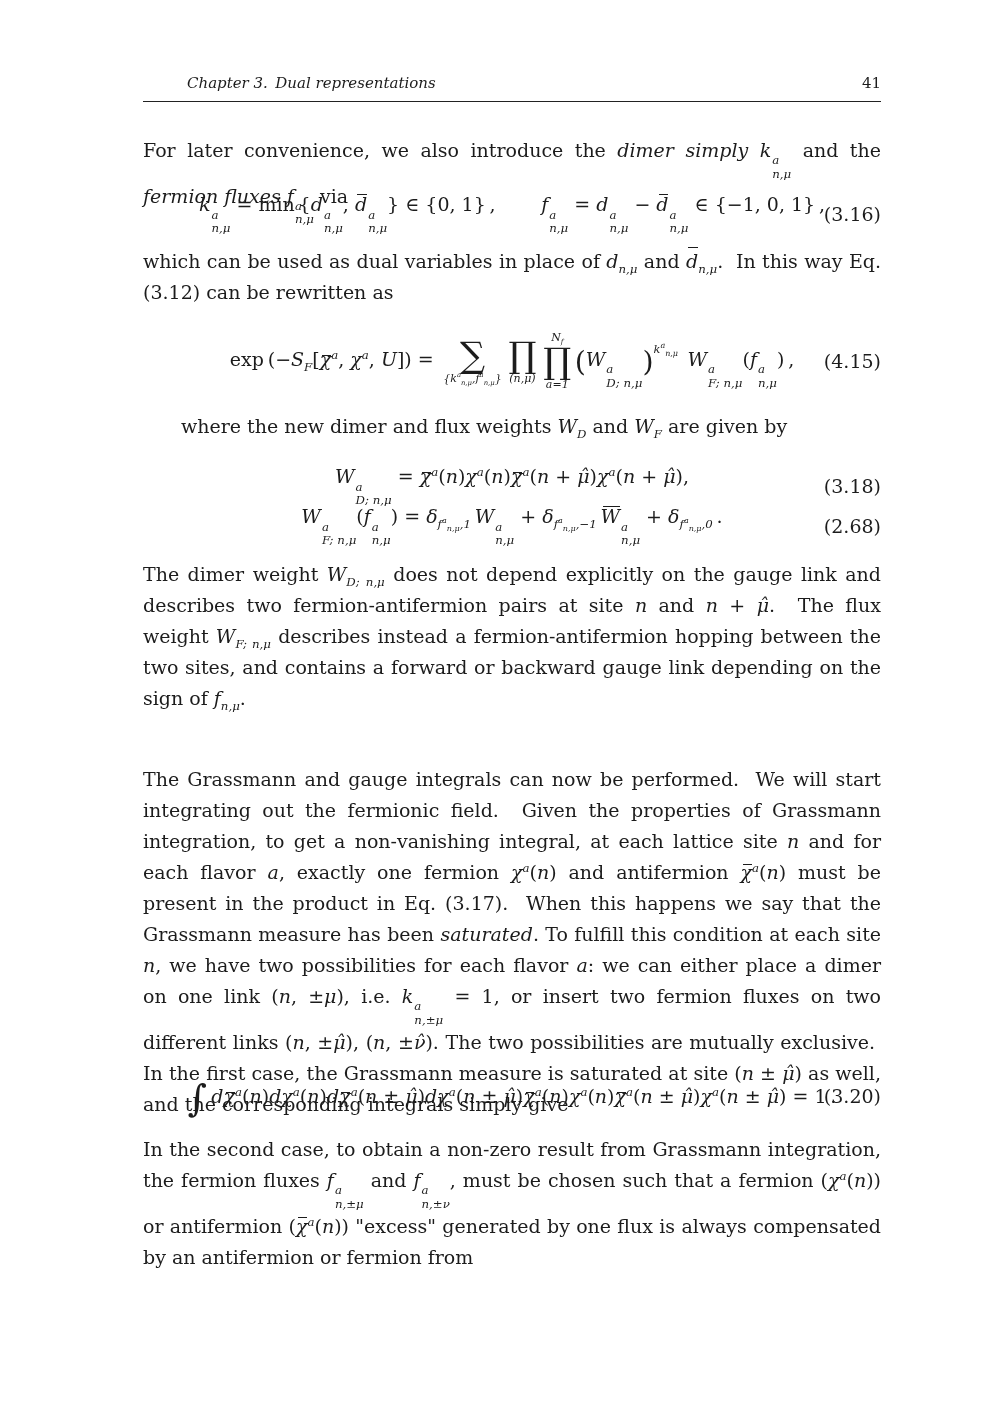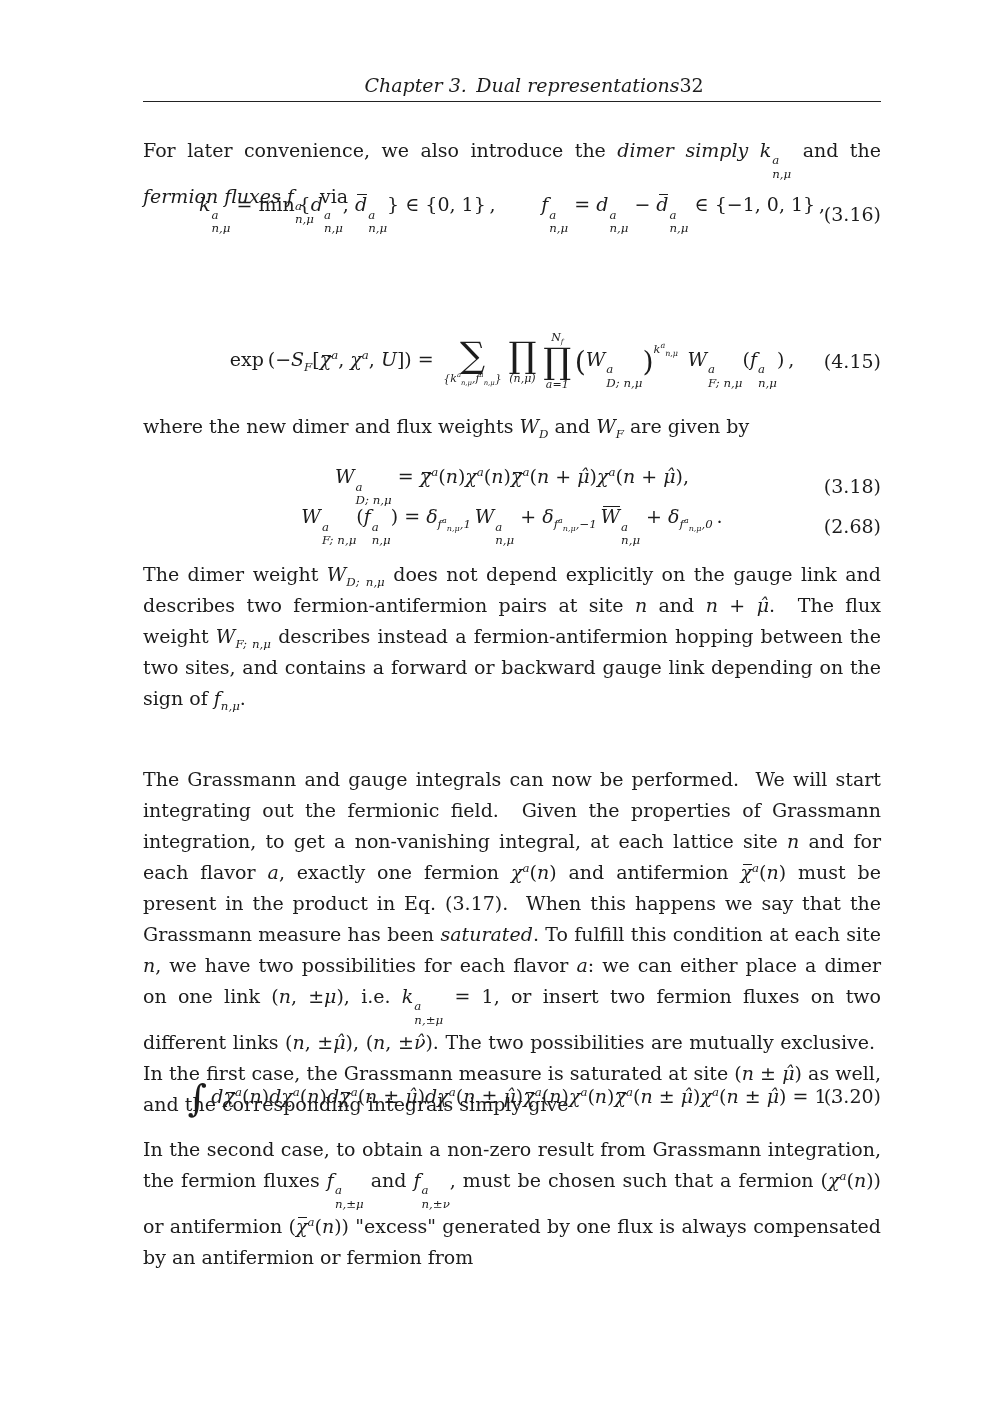--- a/index.html
+++ b/index.html
@@ -6,22 +6,22 @@
   html,body { background:#ffffff; }
   .page {
     position:relative; width:1000px; height:1414px; background:#ffffff;
     font-family:"DejaVu Serif","Liberation Serif",serif;
     color:#1c1c1c; overflow:hidden;
   }
   .content { position:absolute; left:143px; top:0; width:738px; height:100%; }
   .blk { position:absolute; left:0; right:0; }
 
   
-  .hdr { top:74px; display:flex; justify-content:center; align-items:baseline;
-         font-size:19px;margin-left:44px; }
+  .hdr { top:74px; display:flex; justify-content:space-between; align-items:baseline;
+         font-size:15px;margin-left:44px; }
   .hdr .rt { font-style:italic; }
   .rule { top:101px; border-top:1.7px solid #222; height:0; }
 
   
   p.body { font-size:19px; line-height:31px; text-align:justify; }
   p.body i { font-style:italic; }
 
   
   .sech { top:720px; font-weight:bold; font-size:20.5px; }
   .sech .num { margin-right:1.05em; }
@@ -58,21 +58,21 @@
   .x sub, .x sup { font-size:0.7em; }
 </style>
 </head>
 <body>
 
 <div class="page">
   <div class="content">
 
     <div class="blk hdr">
       <span class="rt">Chapter 3. Dual representations</span>
-      <span class="pn">32</span>
+      <span class="pn">41</span>
     </div>
     <div class="blk rule"></div>
 
     <p class="body blk" style="top:135px;">For later convenience, we also introduce the <i>dimer simply</i> <i>k</i><span class="ss">
           <span class="t">a</span>
           <span class="b">n,μ</span>
         </span> and the <i>fermion fluxes</i> <i>f</i><span class="ss">
           <span class="t">a</span>
           <span class="b">n,μ</span>
         </span> via</p>
@@ -93,20 +93,21 @@
           </span> = <i>d</i><span class="ss">
             <span class="t">a</span>
             <span class="b">n,μ</span>
           </span> − <span class="ov ovt"><i>d</i></span><span class="ss">
             <span class="t">a</span>
             <span class="b">n,μ</span>
           </span> ∈ {−1, 0, 1} ,</span>
       <span class="eqnum">(3.16)</span>
     </div>
 
+    <p class="body blk" style="top:246px;">which can be used as dual variables in place of <i>d</i><sub>n,μ</sub> and <span class="ov ovt"><i>d</i></span><sub>n,μ</sub>.&nbsp; In this way Eq. (3.12) can be rewritten as</p>
 
     <div class="eqrow" style="top:316px; height:90px;">
       <span class="eq">exp (−<i>S</i><sub>F</sub>[<span class="ov"><i>χ</i></span><sup>a</sup>, <i>χ</i><sup>a</sup>, <i>U</i>]) = <span class="op">
             <span class="sym">∑</span>
             <span class="lb">{<i>k</i><sup>a</sup><sub>n,μ</sub>,<i>f</i><sup>a</sup><sub>n,μ</sub>}</span>
           </span><span class="op">
             <span class="sym">∏</span>
             <span class="lb">(<i>n</i>,<i>μ</i>)</span>
           </span><span class="op">
             <span class="lt"><i>N</i><sub>f</sub></span>
@@ -118,21 +119,21 @@
           </span><span class="big">)</span><span class="x"><i>k</i><sup>a</sup><sub>n,μ</sub></span> <i>W</i><span class="ss">
             <span class="t">a</span>
             <span class="b">F; n,μ</span>
           </span>(<i>f</i><span class="ss">
             <span class="t">a</span>
             <span class="b">n,μ</span>
           </span>) ,</span>
       <span class="eqnum">(4.15)</span>
     </div>
 
-    <p class="body blk" style="top:411px;">where the new dimer and flux weights <i>W</i><sub>D</sub> and <i>W</i><sub>F</sub> are given by</p>
+    <p class="body blk" style="top:411px;margin-left:38px;">where the new dimer and flux weights <i>W</i><sub>D</sub> and <i>W</i><sub>F</sub> are given by</p>
 
     <div class="eqrow" style="top:460px; height:52px;">
       <span class="eq"><i>W</i><span class="ss">
             <span class="t">a</span>
             <span class="b">D; n,μ</span>
           </span> = <span class="ov"><i>χ</i></span><sup>a</sup>(<i>n</i>)<i>χ</i><sup>a</sup>(<i>n</i>)<span class="ov"><i>χ</i></span><sup>a</sup>(<i>n</i> + <i>μ̂</i>)<i>χ</i><sup>a</sup>(<i>n</i> + <i>μ̂</i>),</span>
       <span class="eqnum">(3.18)</span>
     </div>
 
     <div class="eqrow" style="top:498px; height:56px;">

